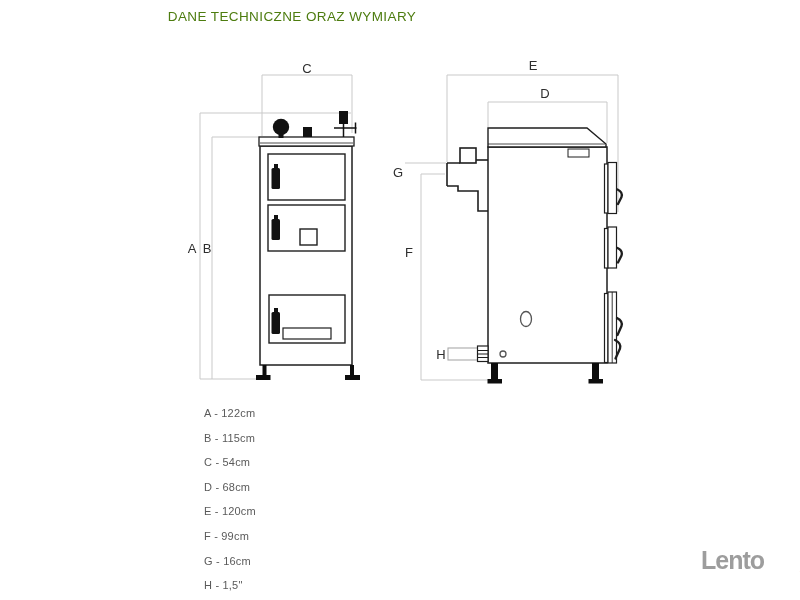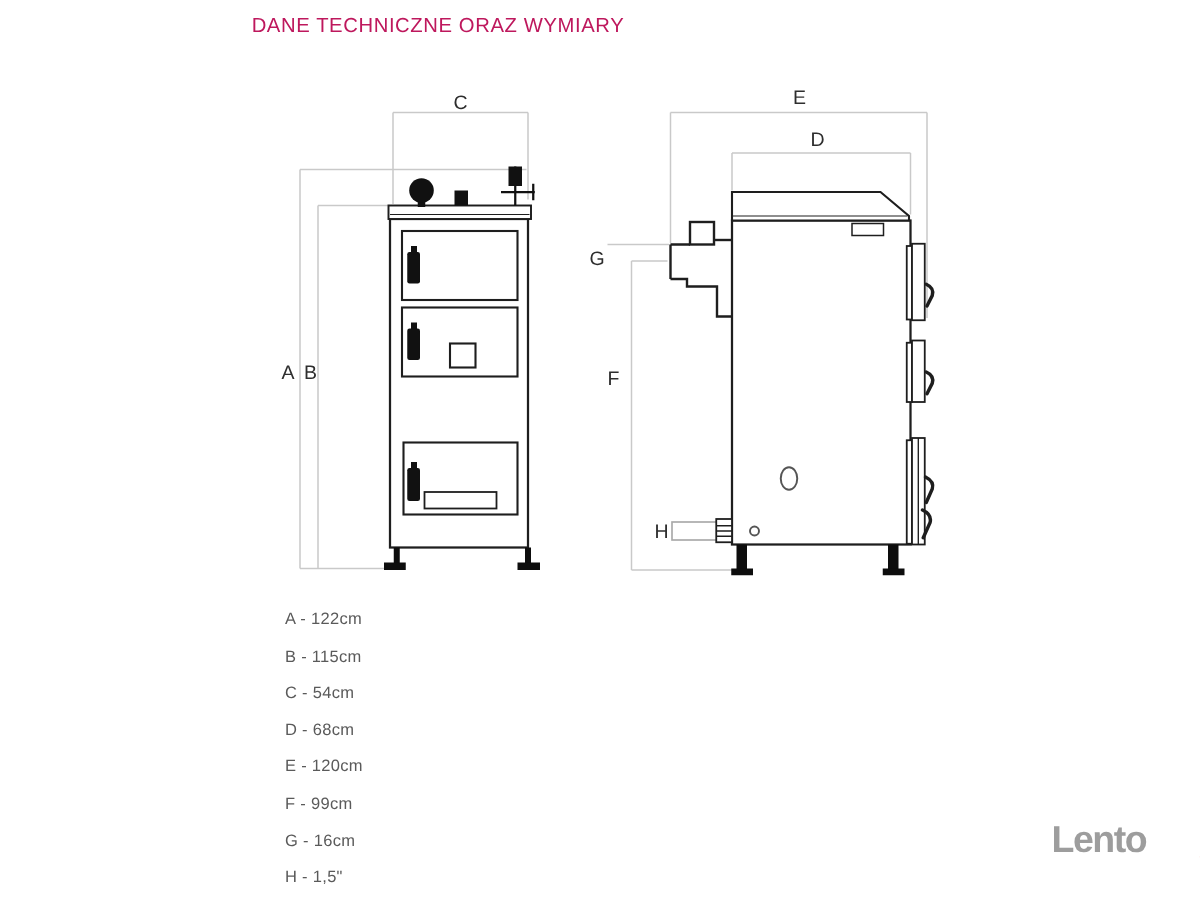--- a/index.html
+++ b/index.html
@@ -1,22 +1,22 @@
 <!DOCTYPE html>
 <html><head>
 <meta charset="utf-8">
 <style>
   html,body{margin:0;padding:0;background:#ffffff;}
   .stage{position:relative;width:800px;height:600px;background:#ffffff;overflow:hidden;
          font-family:"Liberation Sans",sans-serif;}
   .title{position:absolute;top:9px;left:142px;width:300px;text-align:center;
-         font-size:13.5px;line-height:16px;color:#be185d;letter-spacing:.4px;}
+         font-size:13.5px;line-height:16px;color:#4d7c0f;letter-spacing:.4px;}
   .diagram-svg{position:absolute;left:0;top:0;}
   .dim-label{position:absolute;transform:translate(-50%,-50%);font-size:13px;color:#2e2e2e;}
-  .legend{position:absolute;left:190px;top:401px;}
+  .legend{position:absolute;left:204px;top:401px;}
   .legend-item{font-size:11px;line-height:24.6px;color:#5a5a5a;letter-spacing:.2px;}
   .watermark{position:absolute;left:701px;top:546px;display:flex;align-items:center;gap:33px;}
   .watermark .brand{font-size:25px;font-weight:700;color:#9d9d9d;letter-spacing:-1px;}
   .bubble{position:relative;width:25px;height:25px;margin-left:4px;background:#6d28d9;
           border-radius:50%;display:flex;align-items:center;justify-content:center;}
   .bubble::before{content:"";position:absolute;left:0px;bottom:0px;width:8px;height:8px;
           background:#ec4220;transform:rotate(20deg);}
   .bubble .pl{position:relative;color:#ffffff;font-size:11px;font-weight:700;}
 </style>
 </head>

